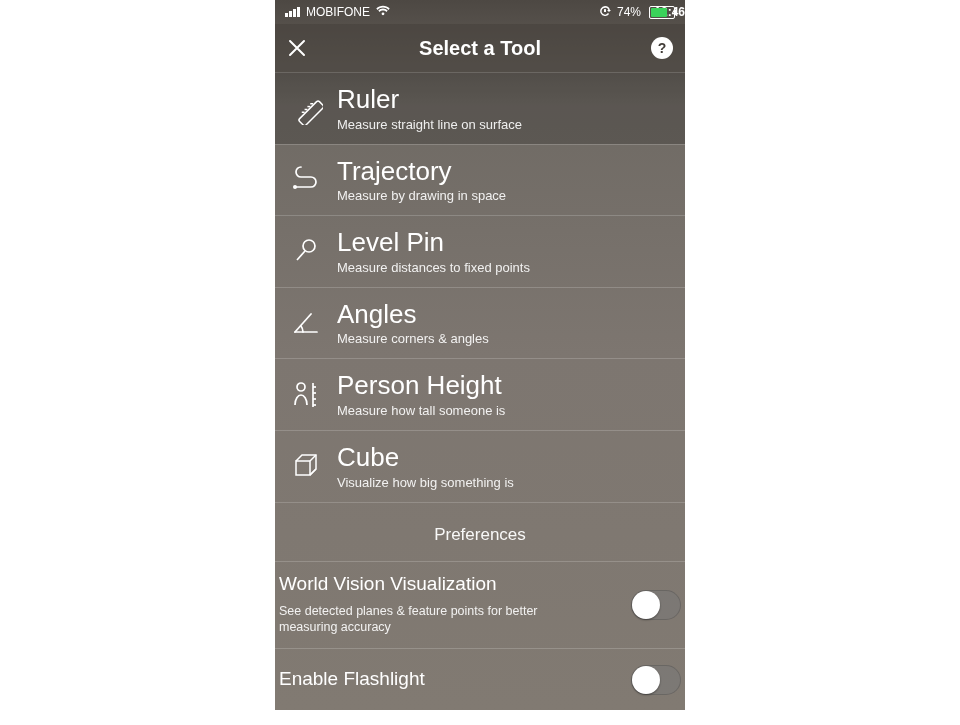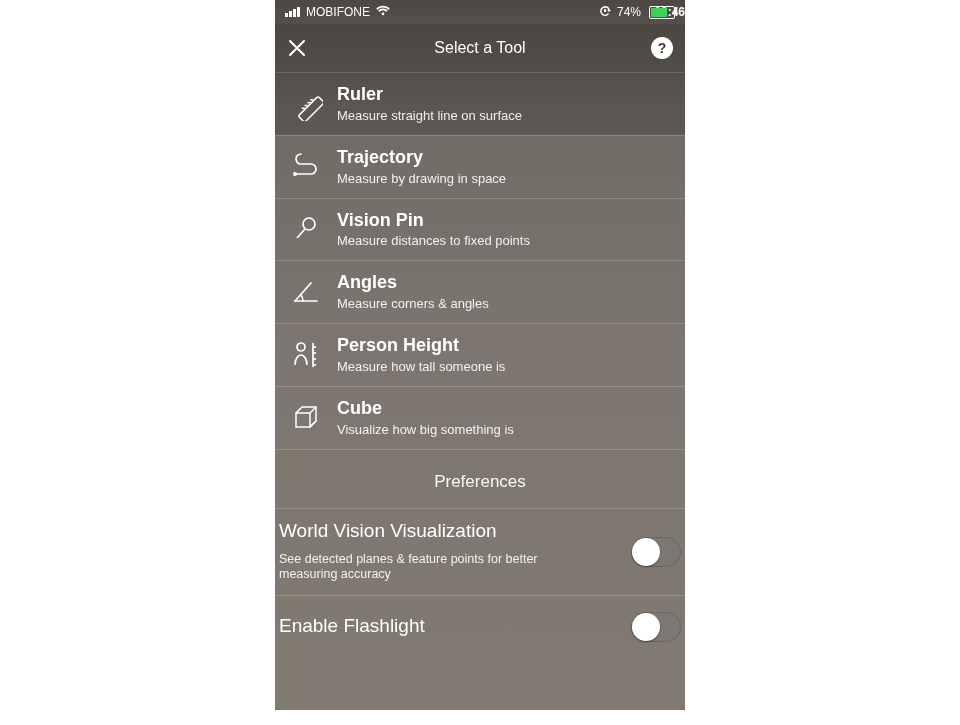--- a/index.html
+++ b/index.html
@@ -43,39 +43,39 @@
   
   .header{
     height:48px;
     display:flex;
     align-items:center;
     justify-content:center;
     position:relative;
     border-bottom:1px solid rgba(255,255,255,0.15);
     background:rgba(70,65,60,0.6);
   }
-  .header-title{font-size:16px;font-weight:400;}
+  .header-title{font-size:20px;font-weight:700;}
   .close-btn{position:absolute;left:12px;top:0;height:48px;display:flex;align-items:center;}
   .help-btn{position:absolute;right:12px;top:0;height:48px;display:flex;align-items:center;}
   .help-btn .circ{width:22px;height:22px;border-radius:50%;background:#fff;color:#403b36;display:flex;align-items:center;justify-content:center;font-size:14px;font-weight:700;}
   
   .tool-list{}
   .tool-item{
     display:flex;
     align-items:center;
     padding:12px 14px;
     border-top:1px solid rgba(255,255,255,0.18);
     gap:14px;
     cursor:pointer;
   }
   .tool-item.first{border-top:none;}
   .tool-item.selected{background:rgba(0,0,0,0.18);}
   .tool-icon{width:34px;height:34px;flex-shrink:0;display:flex;align-items:center;justify-content:center;}
   .tool-text{display:flex;flex-direction:column;}
-  .tool-title{font-size:18px;font-weight:700;line-height:1.1;}
+  .tool-title{font-size:26px;font-weight:400;line-height:1.1;}
   .tool-sub{font-size:13px;font-weight:300;opacity:0.9;margin-top:3px;}
   
   .section-header{
     text-align:center;
     font-size:17px;
     font-weight:300;
     padding:22px 0 16px;
     opacity:0.95;
     border-top:1px solid rgba(255,255,255,0.18);
   }
@@ -185,21 +185,21 @@
     <div class="tool-item">
       <span class="tool-icon">
         <svg width="34" height="34" viewBox="0 0 34 34">
             <g fill="none" stroke="#fff" stroke-width="1.7">
               <circle cx="20" cy="12" r="6"></circle>
               <line x1="16" y1="17" x2="8" y2="26"></line>
             </g>
           </svg>
       </span>
       <div class="tool-text">
-        <span class="tool-title">Vision Pin</span>
+        <span class="tool-title">Level Pin</span>
         <span class="tool-sub">Measure distances to fixed points</span>
       </div>
     </div>
 
     <div class="tool-item">
       <span class="tool-icon">
         <svg width="34" height="34" viewBox="0 0 34 34">
             <g fill="none" stroke="#fff" stroke-width="1.7" stroke-linecap="round">
               <path d="M6 26h22"></path>
               <path d="M6 26L22 8"></path>

